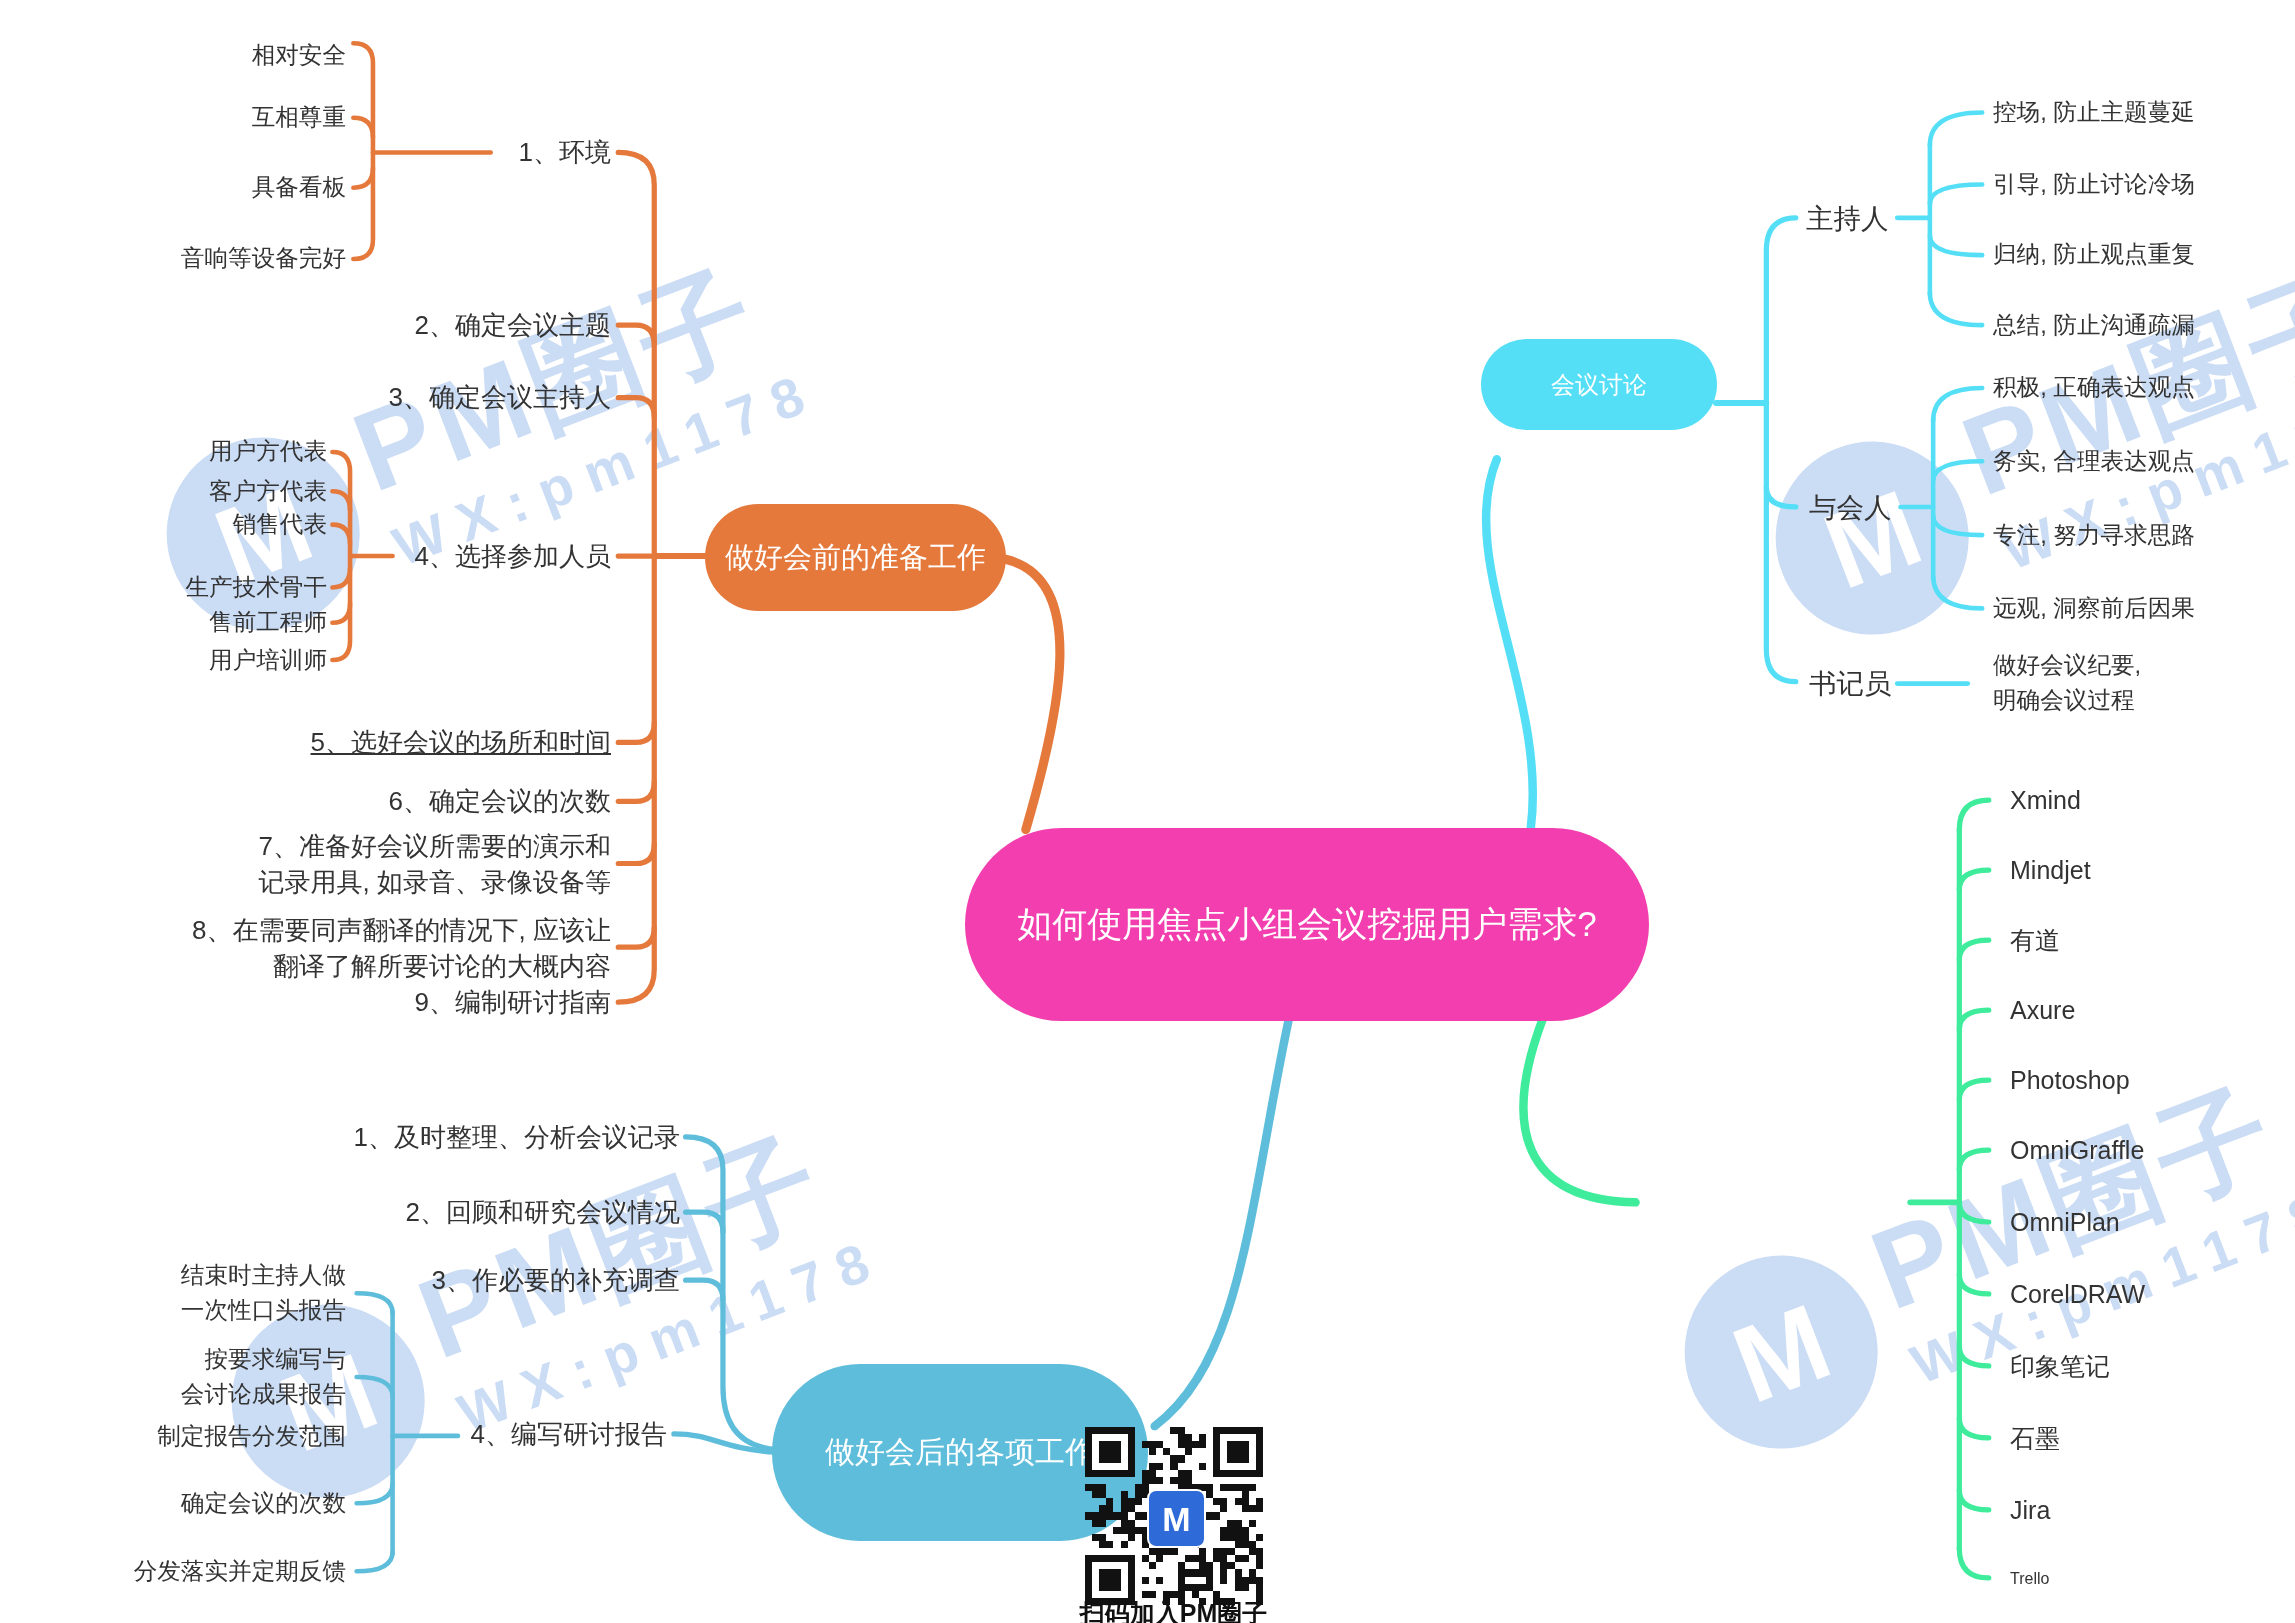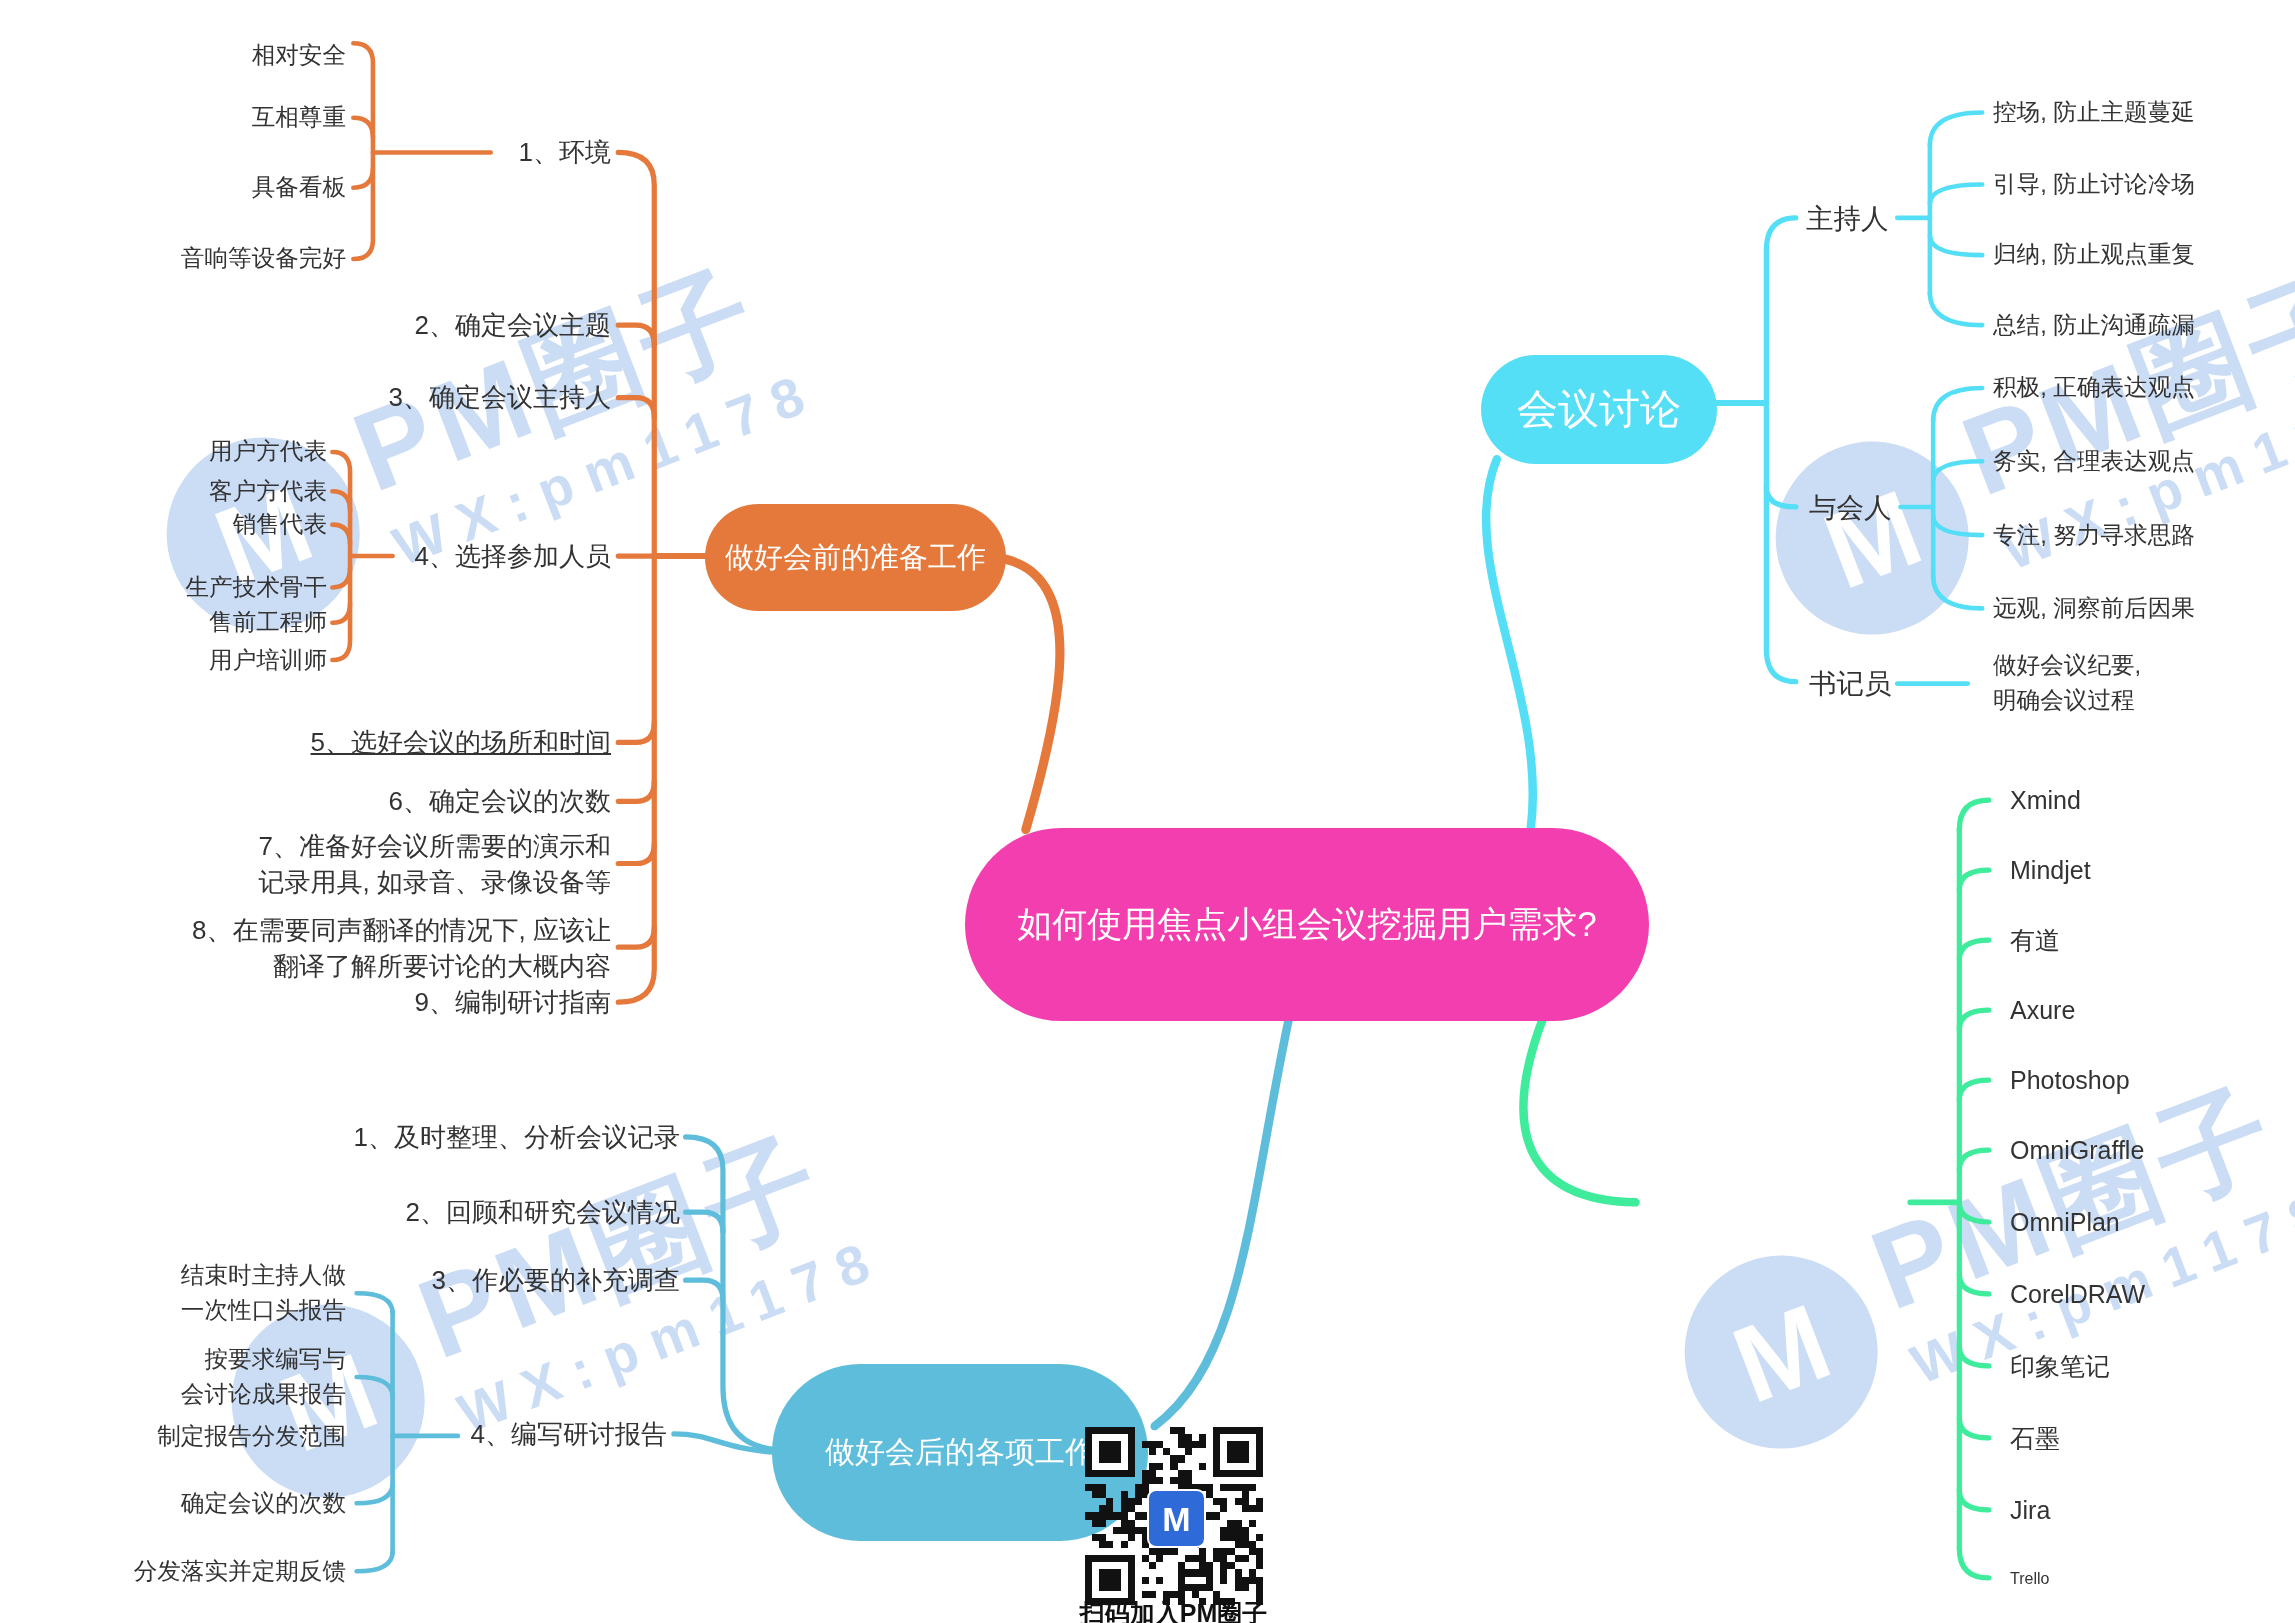--- a/index.html
+++ b/index.html
@@ -104,21 +104,21 @@
       <path stroke-width="7" d="M600 2195 H700"></path>
     </g>
   </svg>
 
   <div class="node" style="left:965px;top:828px;width:684px;height:193px;border-radius:97px;background:#F23EAE;font-size:35px;">
     <span>如何使用焦点小组会议挖掘用户需求?</span>
   </div>
   <div class="node" style="left:705px;top:504px;width:301px;height:107px;border-radius:54px;background:#E5793C;font-size:29px;">
     <span>做好会前的准备工作</span>
   </div>
-  <div class="node" style="left:1481px;top:355px;width:236px;height:109px;border-radius:55px;background:#54DFF6;font-size:41px;">
+  <div class="node" style="left:1481px;top:339px;width:236px;height:91px;border-radius:55px;background:#54DFF6;font-size:24px;">
     <span>会议讨论</span>
   </div>
   <div class="node" style="left:772px;top:1364px;width:376px;height:177px;border-radius:88px;background:#5EBDDA;font-size:30px;box-sizing:border-box;">
     <span>做好会后的各项工作</span>
   </div>
 
   <div id="labels">
       <div class="t" style="font-size: 26px; line-height: 35px; top: 135px; right: 1684px; text-align: right;">1、环境</div>
       <div class="t" style="font-size: 26px; line-height: 35px; top: 308px; right: 1684px; text-align: right;">2、确定会议主题</div>
       <div class="t" style="font-size: 26px; line-height: 35px; top: 380px; right: 1684px; text-align: right;">3、确定会议主持人</div>

